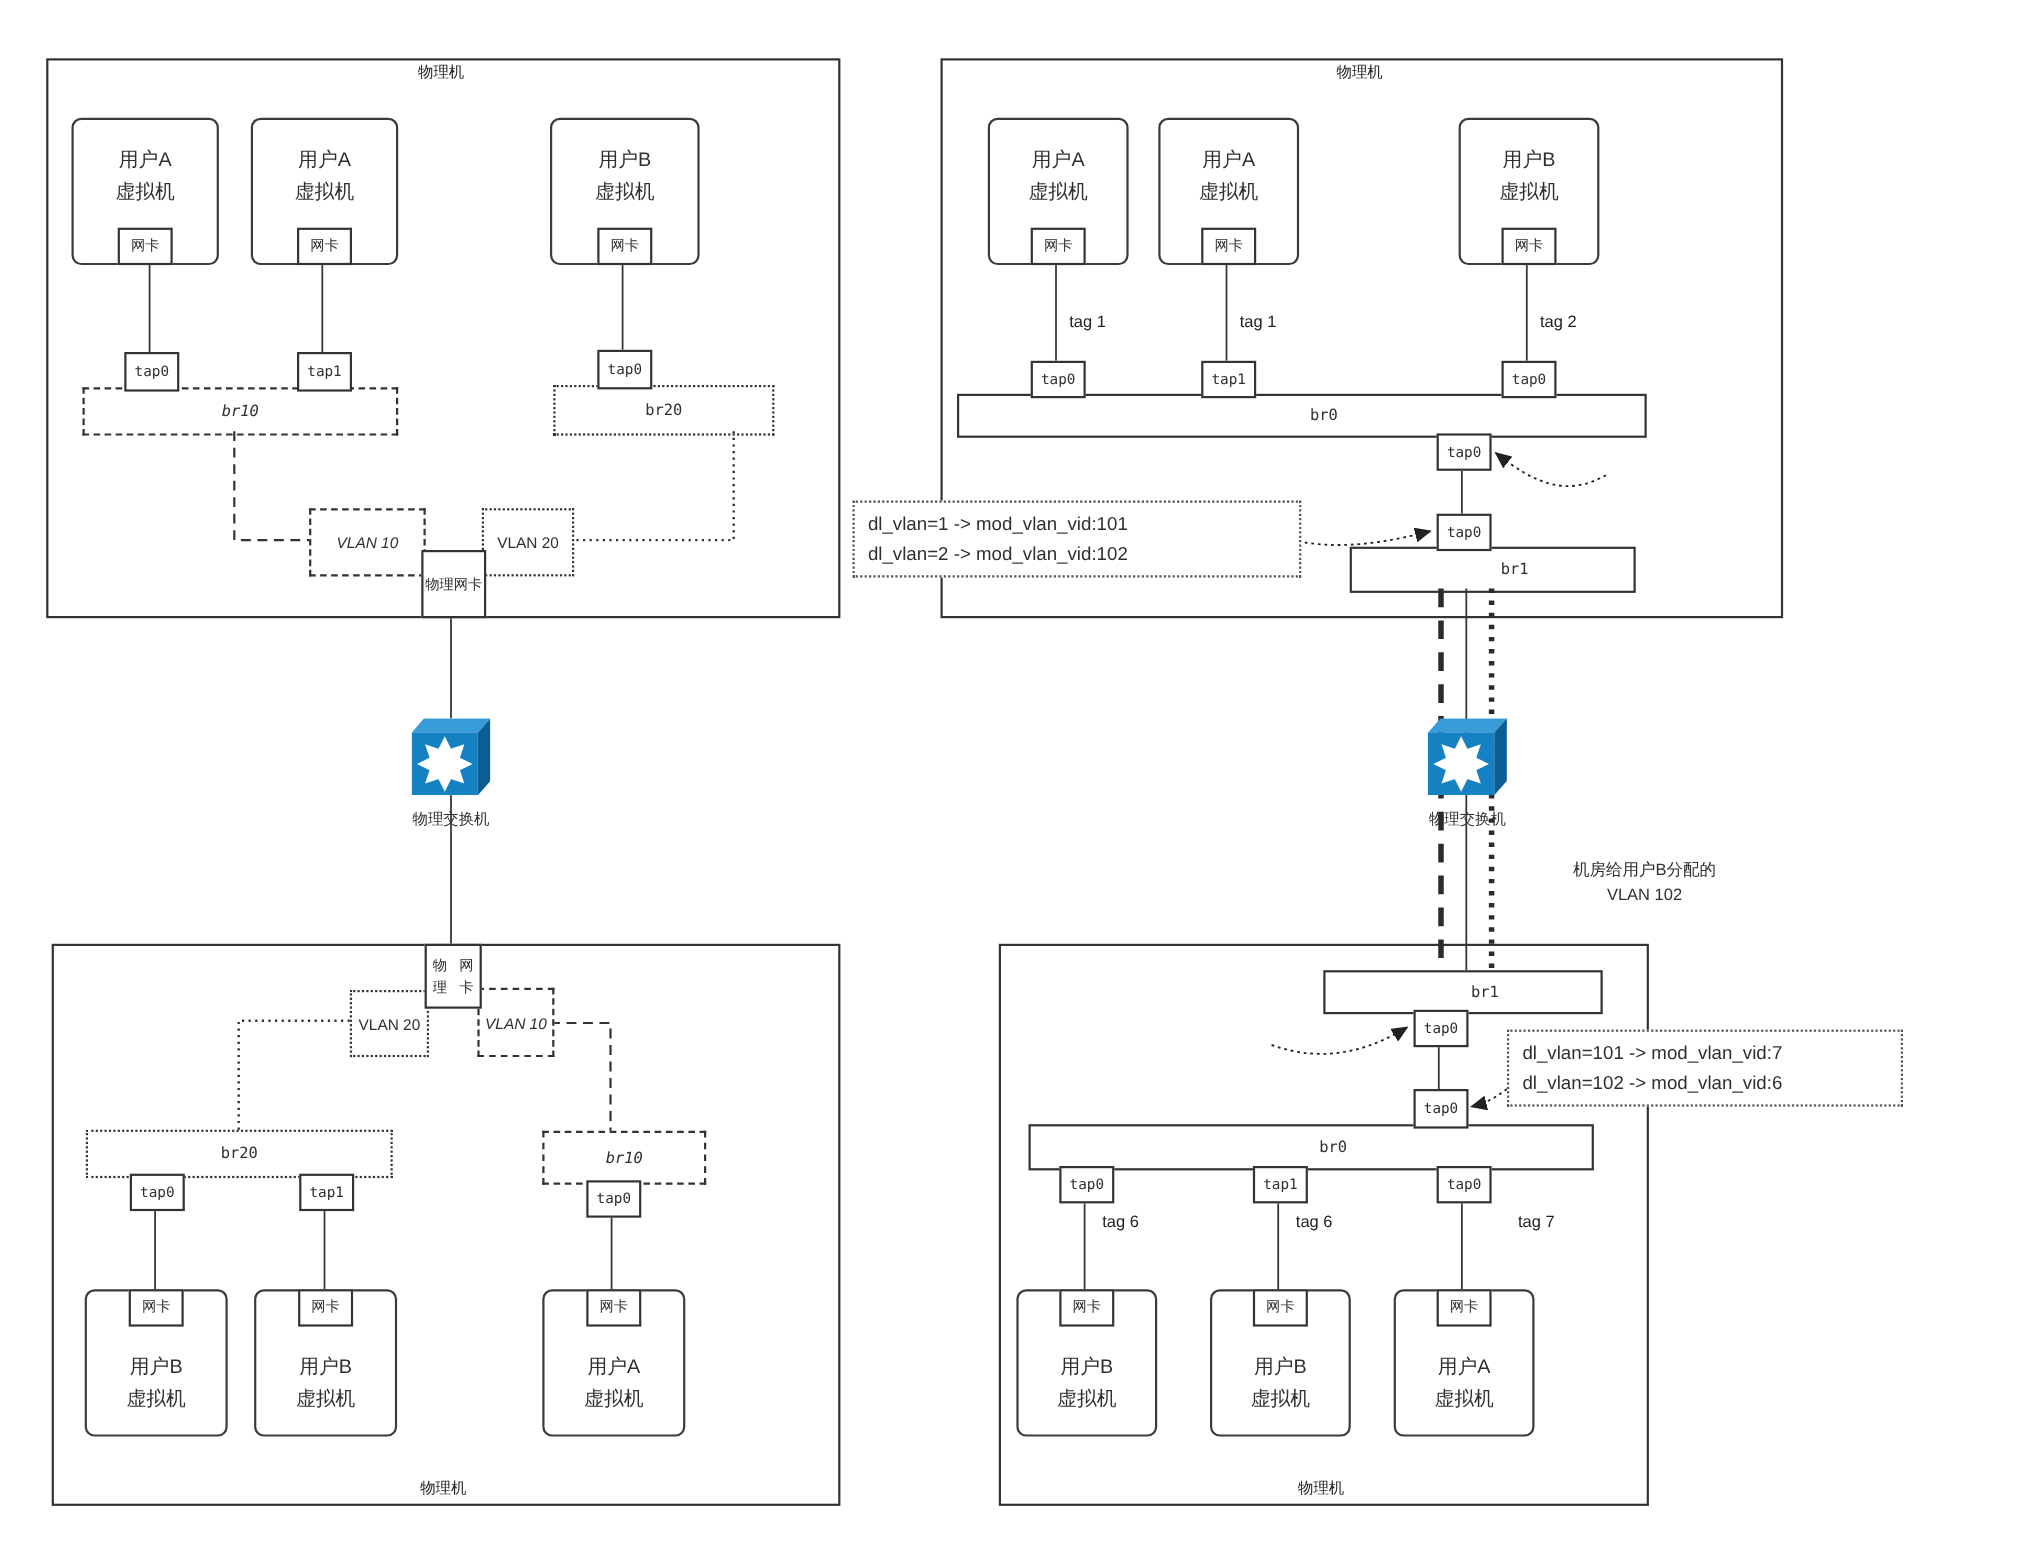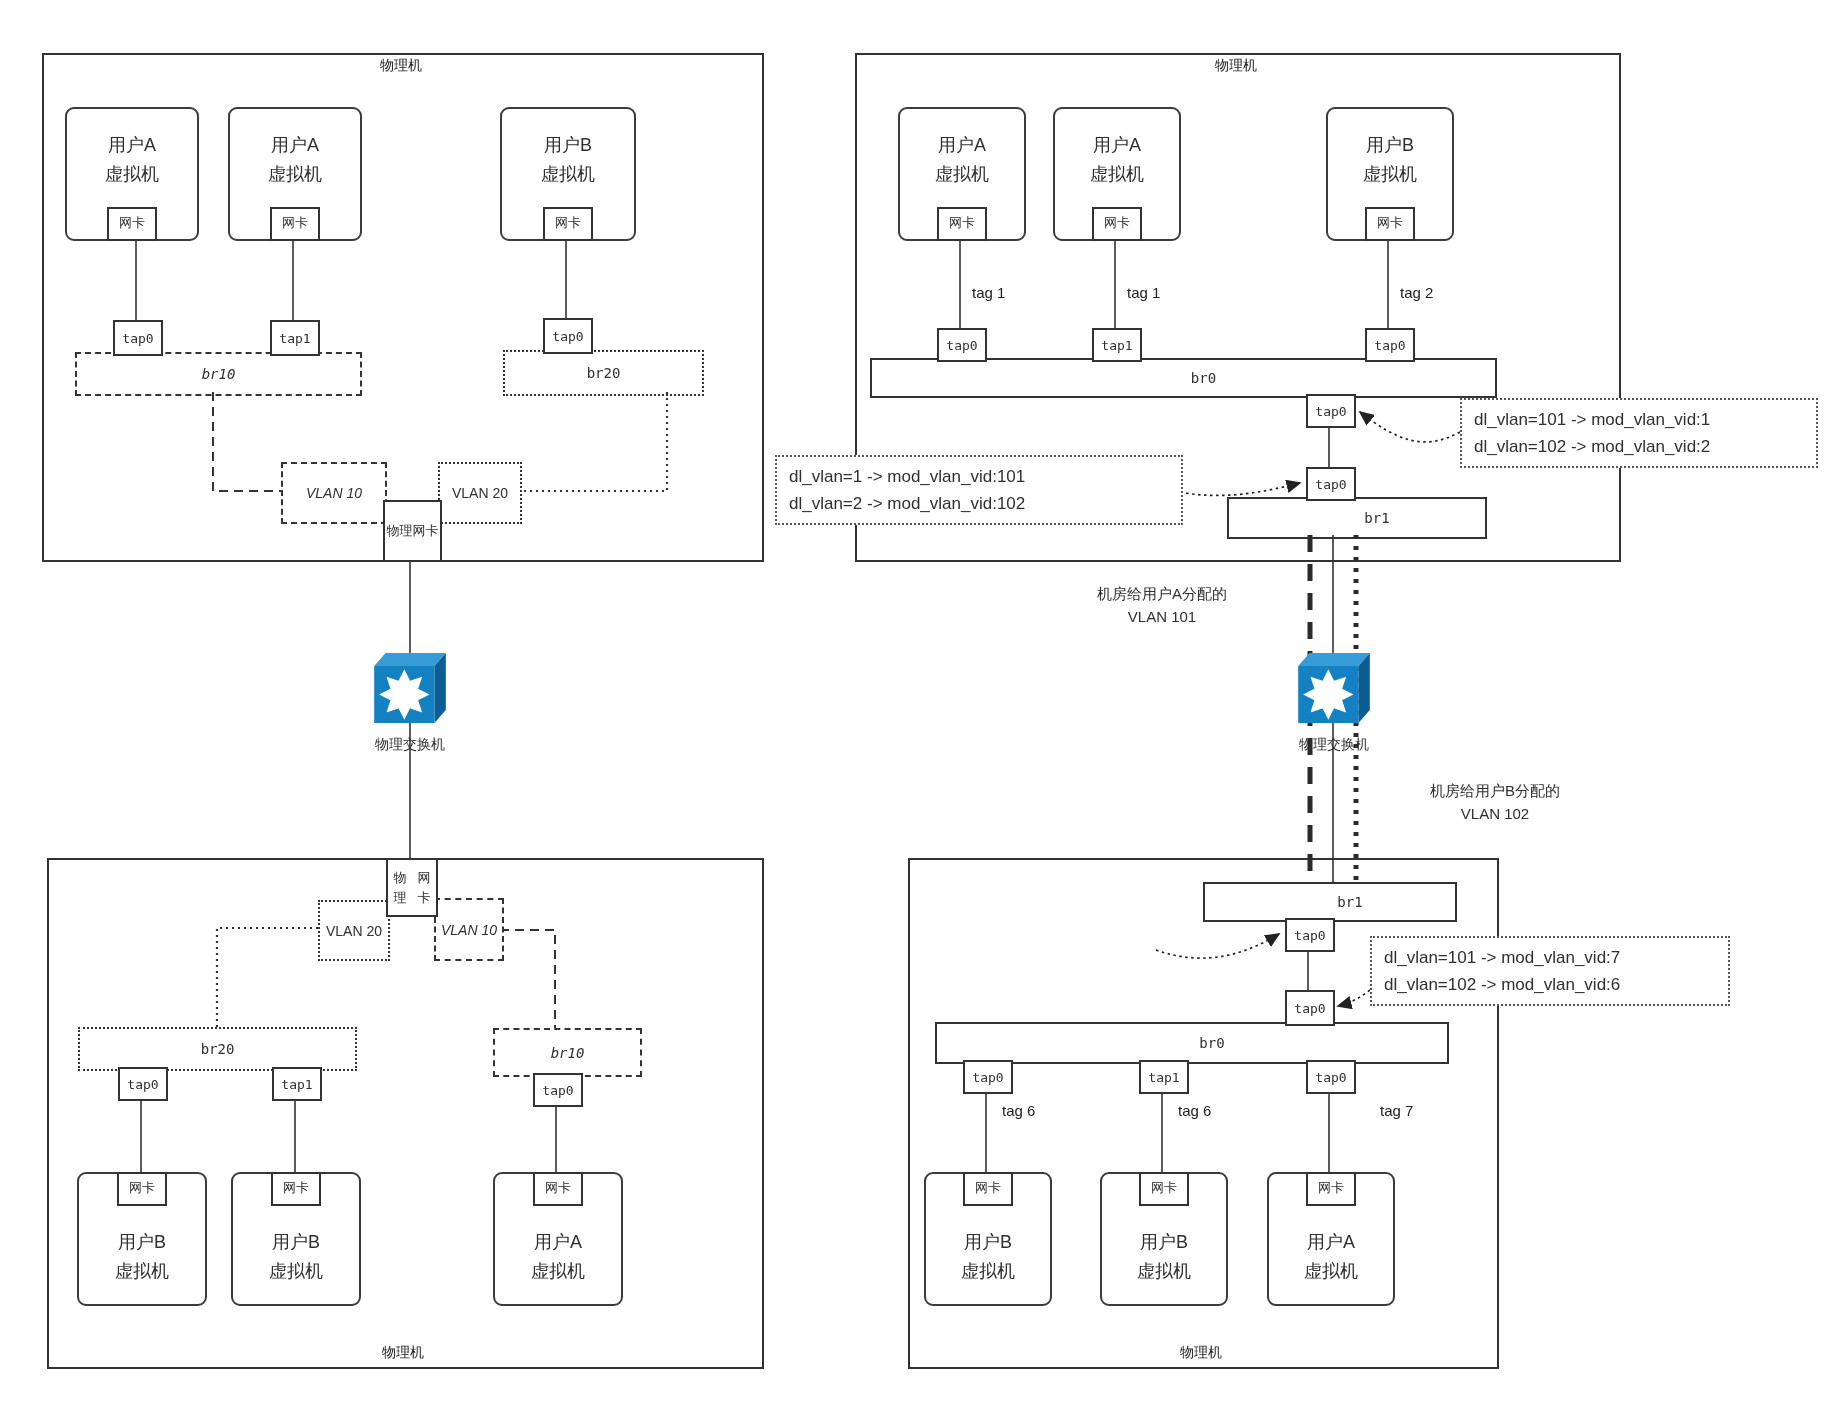--- a/index.html
+++ b/index.html
@@ -178,33 +178,25 @@
 
   <div class="tap" style="left:937px;top:328px;width:46px;height:30px">tap0</div>
   <div class="tap" style="left:1092px;top:328px;width:46px;height:30px">tap1</div>
   <div class="tap" style="left:1365px;top:328px;width:46px;height:30px">tap0</div>
 
   <div class="bridge b-solid" style="left:870px;top:358px;width:583px;height:36px">br0</div>
   <div class="tap" style="left:1306px;top:394px;width:46px;height:30px">tap0</div>
   <div class="tap" style="left:1306px;top:467px;width:46px;height:30px">tap0</div>
   <div class="bridge b-solid" style="left:1227px;top:497px;width:216px;height:38px">br1</div>
 
-  <div class="ann" style="left:1460px;top:398px;width:330px">
-    <div>dl_vlan=101 -&gt; mod_vlan_vid:1</div>
-    <div>dl_vlan=102 -&gt; mod_vlan_vid:2</div>
-  </div>
   <div class="ann" style="left:775px;top:455px;width:380px">
     <div>dl_vlan=1 -&gt; mod_vlan_vid:101</div>
     <div>dl_vlan=2 -&gt; mod_vlan_vid:102</div>
   </div>
 
-  <div class="biglbl" style="left:1042px;top:583px;width:240px">
-    <div>机房给用户A分配的</div>
-    <div>VLAN 101</div>
-  </div>
   <svg class="switch" style="left:1298px;top:653px" width="72" height="70">
       <use href="#swsym"></use>
     </svg>
   <div class="swlabel" style="left:1264px;top:736px">物理交换机</div>
   <div class="biglbl" style="left:1380px;top:780px;width:230px">
     <div>机房给用户B分配的</div>
     <div>VLAN 102</div>
   </div>
 
   <div class="machine" style="left:908px;top:858px;width:587px;height:507px"></div>

